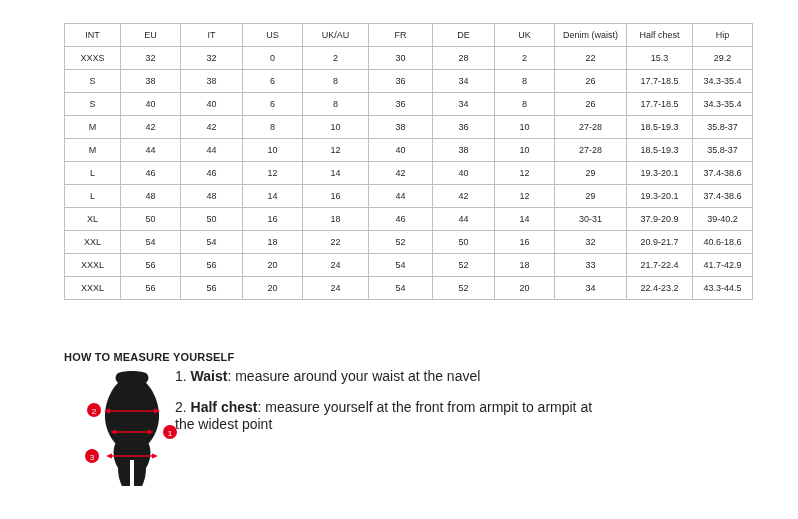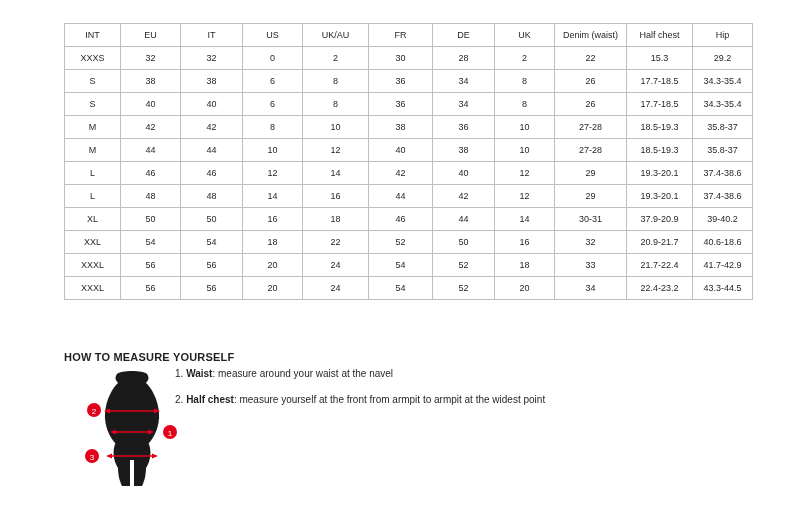--- a/index.html
+++ b/index.html
@@ -72,21 +72,21 @@
     width: 120px;
     height: 120px;
   }
   .instructions {
     position: absolute;
     left: 175px;
     top: 368px;
     width: 420px;
   }
   .instructions .line {
-    font-size: 10px;
+    font-size: 14px;
     color: #231f20;
     margin-bottom: 14px;
     line-height: 1.2;
   }
   .instructions .line b {
     font-weight: bold;
   }
   .num {
     display: inline;
   }

